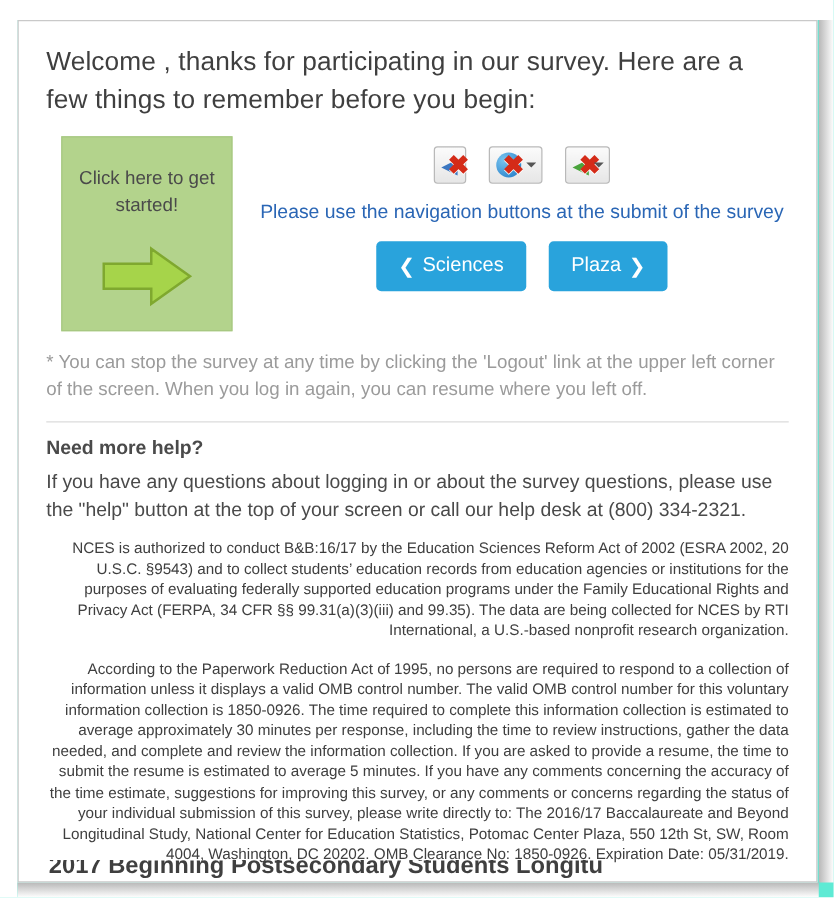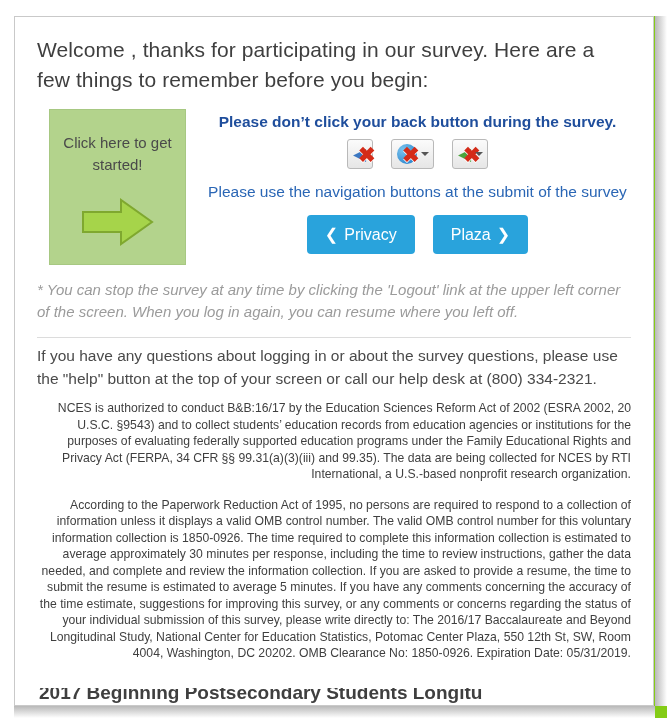--- a/index.html
+++ b/index.html
@@ -9,21 +9,21 @@
     height: 718px;
     background: #ffffff;
     font-family: "Liberation Sans", sans-serif;
     overflow: hidden;
   }
 
   .page {
     position: relative;
     width: 667px;
     height: 718px;
-    background: #84cc16;
+    background: #5eead4;
     box-sizing: border-box;
   }
 
   
   .frame-top {
     position: absolute;
     top: 0; left: 0; right: 0;
     height: 16px;
     background: #ffffff;
   }
@@ -200,21 +200,20 @@
     padding: 10px 18px;
     display: flex;
     align-items: center;
     gap: 6px;
     font-family: "Liberation Sans", sans-serif;
     cursor: pointer;
   }
 
   .italic-note {
     color: #9b9b9b;
-    font-style: italic;
     font-size: 15px;
     line-height: 22px;
     margin-top: 14px;
     border-bottom: 1px solid #dcdcdc;
     padding-bottom: 14px;
   }
 
   .help-head {
     color: #4a4a4a;
     font-size: 15.5px;
@@ -276,21 +275,20 @@
           <div class="gb-text">Click here to get started!</div>
           <div class="arrow-wrap">
             <svg width="74" height="52" viewBox="0 0 74 52" aria-hidden="true">
               <polygon points="2,16 40,16 40,4 71,26 40,48 40,36 2,36" fill="#a6d44a" stroke="#7fa82f" stroke-width="2"></polygon>
             </svg>
           </div>
         </div>
 
         <div class="right-col">
 
-          <div class="blue-note">Please don’t click your back button during the survey.</div>
 
           <div class="browser-icons">
 
             <div class="bicon">
               <span class="back-arrow">◀</span>
               <span class="red-x">✖</span>
             </div>
 
             <div class="bicon wide">
               <span class="circle-arrow"></span>
@@ -304,33 +302,34 @@
               <span class="caret"></span>
             </div>
 
           </div>
 
           <div class="blue-note2">Please use the navigation buttons at the submit of the survey</div>
 
           <div class="nav-buttons">
             <button class="nav-btn">
               <span>❮</span>
-              <span>Privacy</span>
+              <span>Sciences</span>
             </button>
             <button class="nav-btn">
               <span>Plaza</span>
               <span>❯</span>
             </button>
           </div>
 
         </div>
       </div>
 
       <div class="italic-note">* You can stop the survey at any time by clicking the 'Logout' link at the upper left corner of the screen. When you log in again, you can resume where you left off.</div>
 
+      <div class="help-head">Need more help?</div>
       <div class="help-body">If you have any questions about logging in or about the survey questions, please use the "help" button at the top of your screen or call our help desk at (800) 334-2321.</div>
 
       <div class="legal">NCES is authorized to conduct B&amp;B:16/17 by the Education Sciences Reform Act of 2002 (ESRA 2002, 20 U.S.C. §9543) and to collect students’ education records from education agencies or institutions for the purposes of evaluating federally supported education programs under the Family Educational Rights and Privacy Act (FERPA, 34 CFR §§ 99.31(a)(3)(iii) and 99.35). The data are being collected for NCES by RTI International, a U.S.-based nonprofit research organization.</div>
       <div class="legal">According to the Paperwork Reduction Act of 1995, no persons are required to respond to a collection of information unless it displays a valid OMB control number. The valid OMB control number for this voluntary information collection is 1850-0926. The time required to complete this information collection is estimated to average approximately 30 minutes per response, including the time to review instructions, gather the data needed, and complete and review the information collection. If you are asked to provide a resume, the time to submit the resume is estimated to average 5 minutes. If you have any comments concerning the accuracy of the time estimate, suggestions for improving this survey, or any comments or concerns regarding the status of your individual submission of this survey, please write directly to: The 2016/17 Baccalaureate and Beyond Longitudinal Study, National Center for Education Statistics, Potomac Center Plaza, 550 12th St, SW, Room 4004, Washington, DC 20202. OMB Clearance No: 1850-0926. Expiration Date: 05/31/2019.</div>
 
     </div>
   </div>
 
   <div class="bottom-strip">
     <span>2017 Beginning Postsecondary Students Longitu</span>

